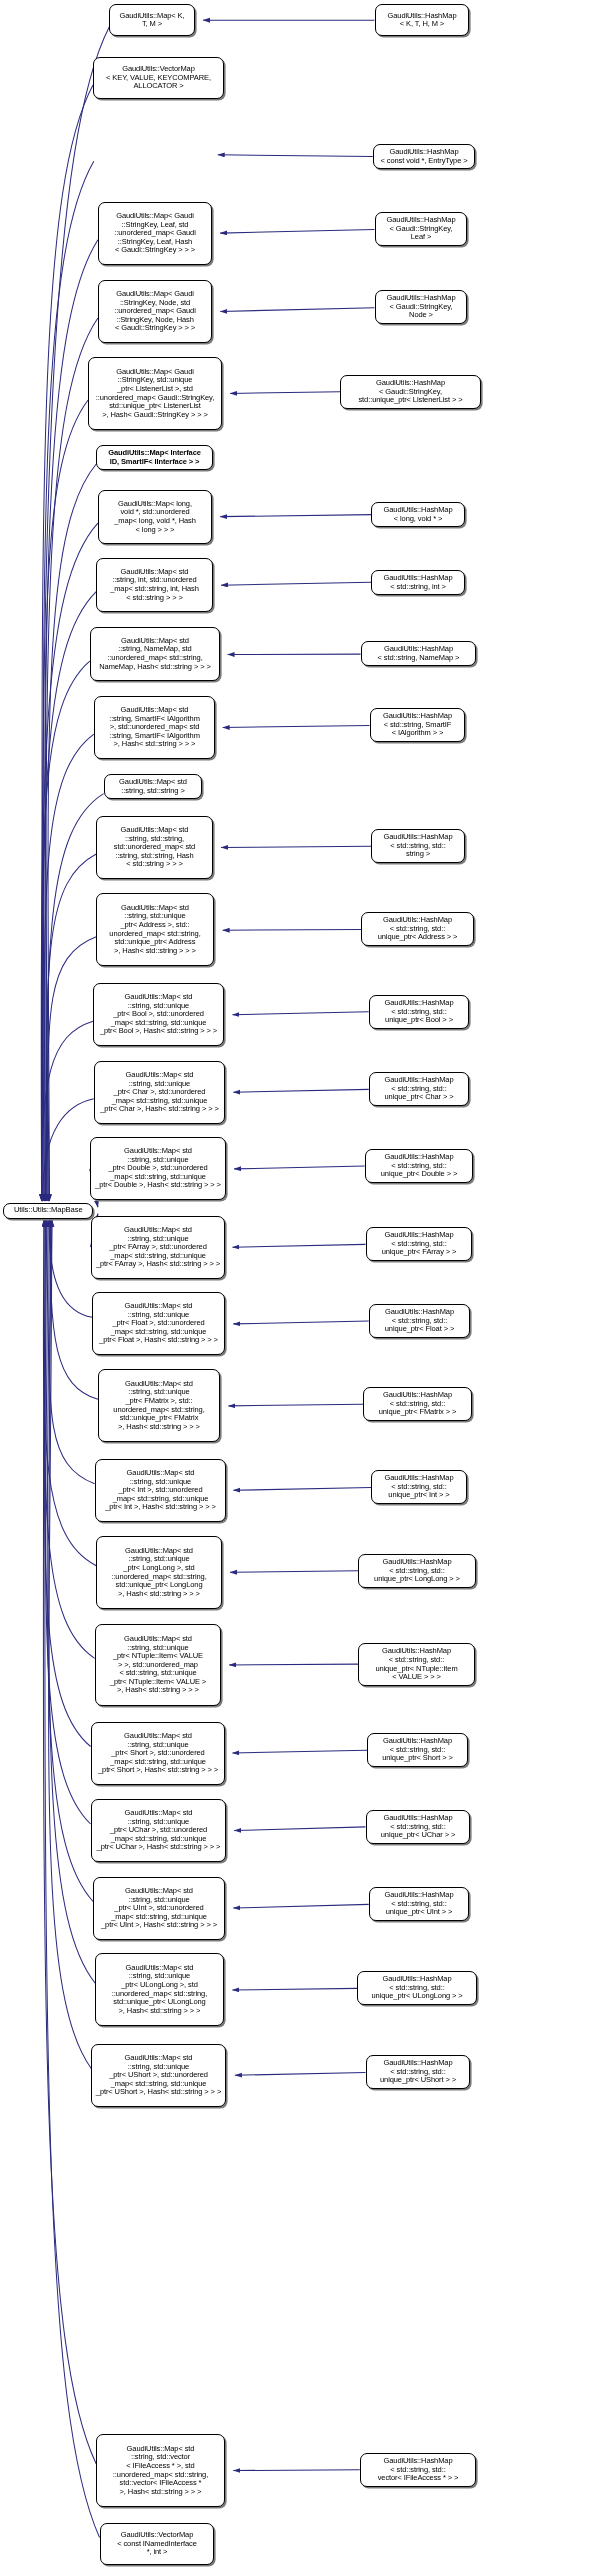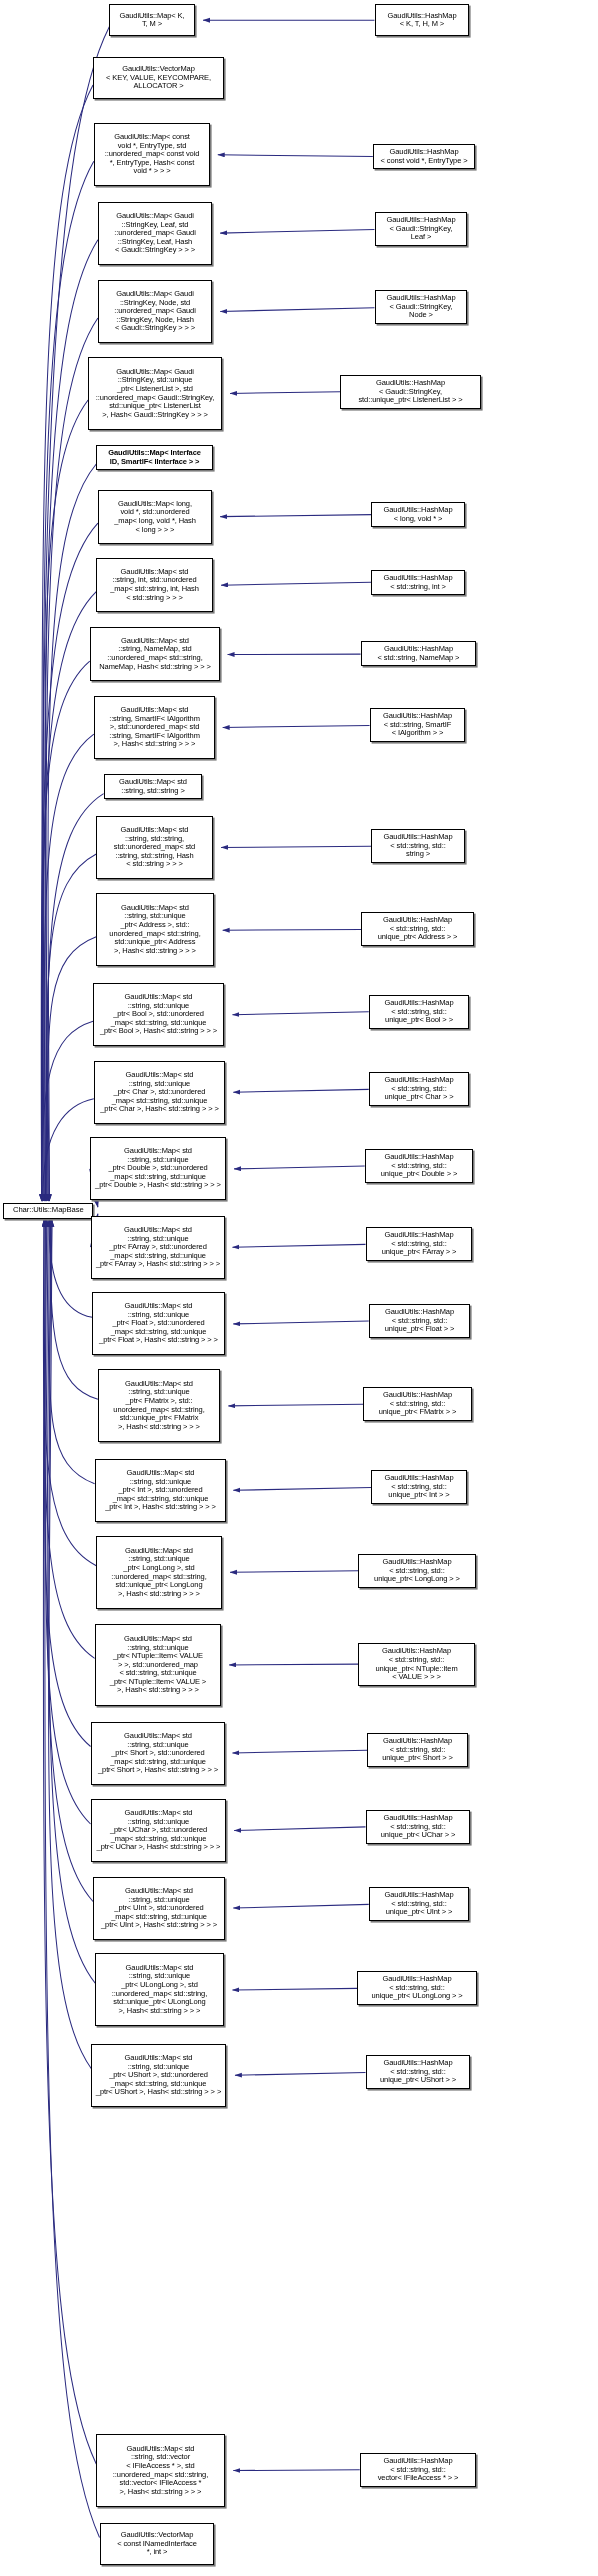--- a/index.html
+++ b/index.html
@@ -35,20 +35,21 @@
     display: flex;
     align-items: center;
     justify-content: center;
     white-space: pre-line;
     letter-spacing: -0.1px;
     padding: 0.8px 1.6px;
     z-index: 2;
   }
   .node.shadow {
     box-shadow: 1.6px 1.6px 0 0 #7b7b7b;
+    border-radius: 7px;
   }
   .node.root {
     font-size: 7.7px;
   }
 </style>
 </head>
 <body>
 
 <div id="diagram">
   <svg id="edge-layer" viewBox="0 0 733 3157">
@@ -107,31 +108,26 @@
       <path d="M455,1823 L286,1826.5" stroke="#2a2a7f" stroke-width="1.3" fill="none" marker-end="url(#arrow)"></path>
       <path d="M439,1925 L282,1927" stroke="#2a2a7f" stroke-width="1.3" fill="none" marker-end="url(#arrow)"></path>
       <path d="M439,2039.5 L281,2040.5" stroke="#2a2a7f" stroke-width="1.3" fill="none" marker-end="url(#arrow)"></path>
       <path d="M450,2145 L285,2148.5" stroke="#2a2a7f" stroke-width="1.3" fill="none" marker-end="url(#arrow)"></path>
       <path d="M448,2239 L287,2243.5" stroke="#2a2a7f" stroke-width="1.3" fill="none" marker-end="url(#arrow)"></path>
       <path d="M452,2334 L286,2338.5" stroke="#2a2a7f" stroke-width="1.3" fill="none" marker-end="url(#arrow)"></path>
       <path d="M438,2437 L285,2439" stroke="#2a2a7f" stroke-width="1.3" fill="none" marker-end="url(#arrow)"></path>
       <path d="M448,2540 L288,2543.5" stroke="#2a2a7f" stroke-width="1.3" fill="none" marker-end="url(#arrow)"></path>
       <path d="M441,3027 L286,3028" stroke="#2a2a7f" stroke-width="1.3" fill="none" marker-end="url(#arrow)"></path>
     </svg>
-<div class="node root shadow" style="left: 3.3px; top: 1203px; width: 90px; height: 15.5px;">Char::Utils::MapBase</div>
+<div class="node root shadow" style="left: 3.3px; top: 1203px; width: 90px; height: 15.5px;">Utils::Utils::MapBase</div>
     <div class="node shadow" style="left: 109px; top: 4.1px; width: 86px; height: 32px;">GaudiUtils::Map&lt; K,
 T, M &gt;</div>
     <div class="node shadow" style="left: 93px; top: 57px; width: 131px; height: 42px;">GaudiUtils::VectorMap
 &lt; KEY, VALUE, KEYCOMPARE,
  ALLOCATOR &gt;</div>
-    <div class="node shadow" style="left: 94px; top: 123px; width: 116px; height: 63px;">GaudiUtils::Map&lt; const
- void *, EntryType, std
-::unordered_map&lt; const void
- *, EntryType, Hash&lt; const
- void * &gt; &gt; &gt;</div>
     <div class="node shadow" style="left: 98px; top: 202px; width: 114px; height: 63px;">GaudiUtils::Map&lt; Gaudi
 ::StringKey, Leaf, std
 ::unordered_map&lt; Gaudi
 ::StringKey, Leaf, Hash
 &lt; Gaudi::StringKey &gt; &gt; &gt;</div>
     <div class="node shadow" style="left: 98px; top: 280px; width: 114px; height: 63px;">GaudiUtils::Map&lt; Gaudi
 ::StringKey, Node, std
 ::unordered_map&lt; Gaudi
 ::StringKey, Node, Hash
 &lt; Gaudi::StringKey &gt; &gt; &gt;</div>

